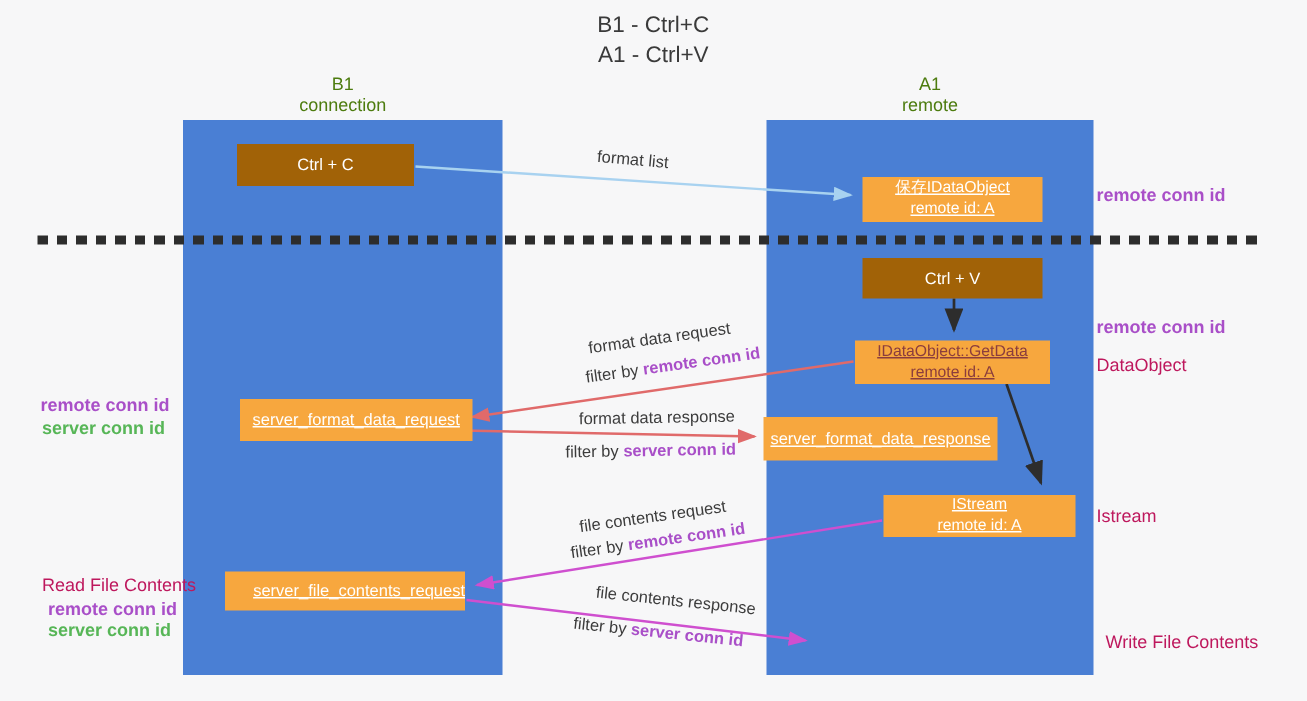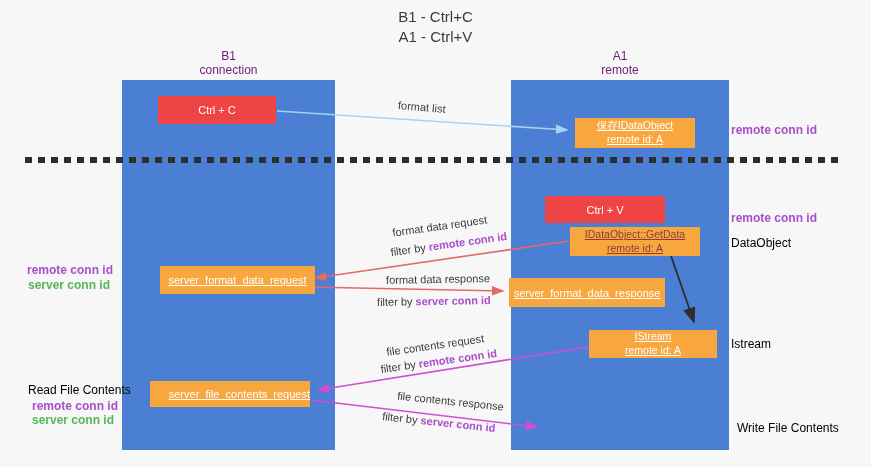--- a/index.html
+++ b/index.html
@@ -8,37 +8,37 @@
     position:relative; width:871px; height:467px; overflow:hidden;
     background:#f7f7f8;
     font-family:"Liberation Sans", sans-serif;
   }
   .title { position:absolute; top:7px; left:0; width:871px; text-align:center;
            font-size:15px; color:#3a3a3a; line-height:1.35; }
   .lane { position:absolute; top:80px; height:370px; background:#4a7fd4; }
   .lane-left  { left:122px; width:213px; }
   .lane-right { left:511px; width:218px; }
   .lane-header { position:absolute; top:49px; text-align:center; font-size:12px;
-                 color:#701a75; line-height:1.2; }
+                 color:#4d7c0f; line-height:1.2; }
   .lh-left  { left:122px; width:213px; }
   .lh-right { left:511px; width:218px; }
 
   .box { position:absolute; display:flex; align-items:center; justify-content:center;
          text-align:center; font-size:11px; color:#ffffff; }
   .orange { background:#f7a73e;text-decoration:underline; }
-  .green  { background:#ef4444; }
+  .green  { background:#a16207; }
   .two-line { flex-direction:column; font-size:10.5px; line-height:1.3; }
   .maroon-text { color:#8b3d3d; }
 
   .dashed-line { position:absolute; left:25px; top:157px; width:813px; height:6px;
     background:repeating-linear-gradient(90deg,#2d2d2d 0 7px,transparent 7px 13px); }
 
   .mid-label { position:absolute; white-space:nowrap; font-size:11px; color:#3c3c3c; }
   .purple { color:#a94fc8; font-weight:bold; }
-  .side-label { position:absolute; white-space:nowrap; font-size:12px; color:#000000; }
+  .side-label { position:absolute; white-space:nowrap; font-size:12px; color:#be185d; }
   .side-bold-purple { position:absolute; white-space:nowrap; font-size:12px;
                       color:#a94fc8; font-weight:bold; }
   .side-bold-green  { position:absolute; white-space:nowrap; font-size:12px;
                       color:#57b657; font-weight:bold; }
   svg.arrows { position:absolute; left:0; top:0; pointer-events:none; }
 </style>
 </head>
 <body>
 
 <div class="canvas">
@@ -88,21 +88,21 @@
 
   <div class="box green" style="left:158px;top:96px;width:118px;height:28px;">
     <span>Ctrl + C</span>
   </div>
 
   <div class="box orange two-line" style="left:575px;top:118px;width:120px;height:30px;">
     <div>保存IDataObject</div>
     <div>remote id: A</div>
   </div>
 
-  <div class="box green" style="left:545px;top:172px;width:120px;height:27px;margin-top:24px;">
+  <div class="box green" style="left:575px;top:172px;width:120px;height:27px;">
     <span>Ctrl + V</span>
   </div>
 
   <div class="box orange two-line maroon-text" style="left:570px;top:227px;width:130px;height:29px;">
     <div>IDataObject::GetData</div>
     <div>remote id: A</div>
   </div>
 
   <div class="box orange" style="left:160px;top:266px;width:155px;height:28px;align-items:center;">
     <span>server_format_data_request</span>

